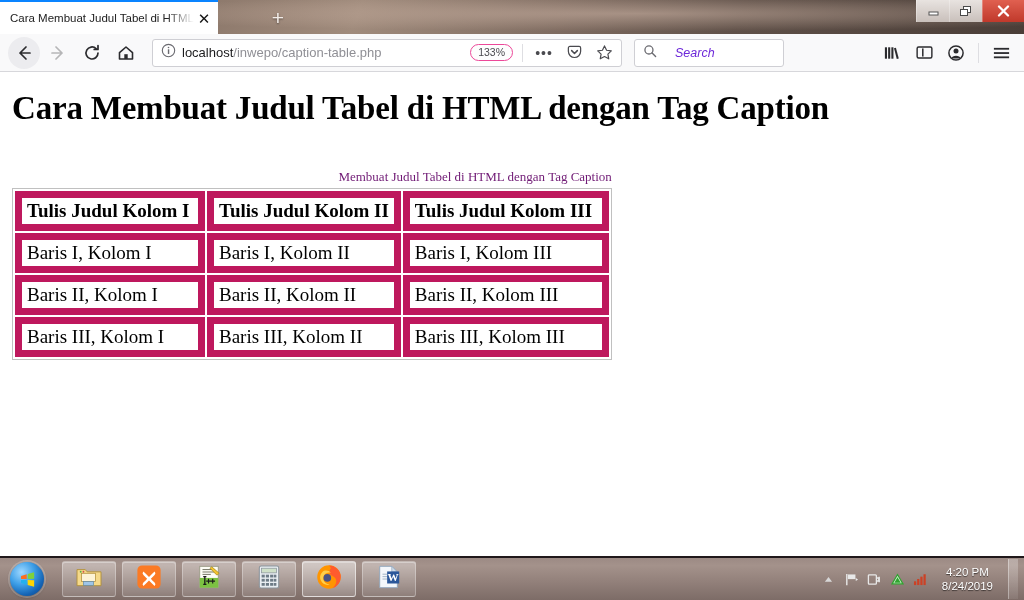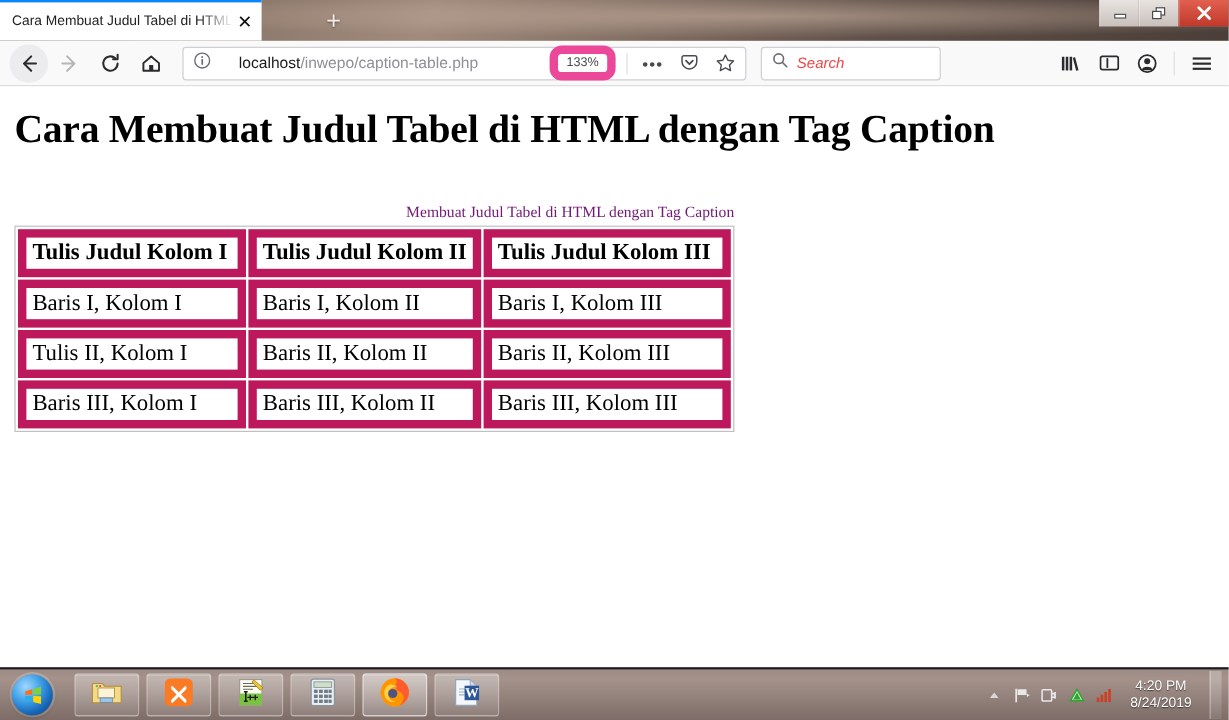--- a/index.html
+++ b/index.html
@@ -81,35 +81,35 @@
   .navbtn.fwd svg { opacity:.32; }
 
   .urlbar {
     flex: 0 0 auto;
     margin-left:8px;
     width: 470px; height: 28px;
     background:#fff; border:1px solid #cfcfd4; border-radius:3px;
     display:flex; align-items:center; padding:0 5px 0 8px; gap:6px;
   }
   .url-text { flex:1 1 auto; font-size:13px; color:#8f8f95; white-space:nowrap; overflow:hidden; }
-  .url-text b { color:#1b1b1d; font-weight:400;margin-left:17px; }
+  .url-text b { color:#1b1b1d; font-weight:400; }
   .zoombadge {
-    font-size:10.5px; color:#4a4a4f; border:7px solid #ec4899;
+    font-size:10.5px; color:#4a4a4f; border:1px solid #ec4899;
     border-radius:10px; padding:1px 7px 2px; background:#fdfdfd;
   }
   .urlsep { width:1px; height:18px; background:#dedee2; margin:0 3px; }
   .iconbtn { width:24px; height:24px; display:flex; align-items:center; justify-content:center; }
 
   .searchbar {
     margin-left:10px;
     width: 150px; height: 28px;
     background:#fff; border:1px solid #cfcfd4; border-radius:3px;
     display:flex; align-items:center; padding:0 8px; gap:7px;
   }
-  .search-ph { font-size:12.5px; color:#ef4444; font-style:italic; }
+  .search-ph { font-size:12.5px; color:#6d28d9; font-style:italic;margin-left:11px; }
 
   .navright { margin-left:auto; display:flex; align-items:center; gap:2px; }
   .navright .iconbtn { width:30px; height:30px; }
   .vsep { width:1px; height:20px; background:#dedee2; margin:0 5px; }
 
   
   .content { height: 480px; background:#fff; padding: 18px 12px 0 12px; overflow:hidden; }
   .page-h1 {
     font-family:"Liberation Serif", serif;
     font-size: 33px; font-weight:bold; color:#000;
@@ -317,21 +317,21 @@
           <th>Tulis Judul Kolom III</th>
         </tr>
       </thead>
       <tbody>
         <tr>
           <td class="c1">Baris I, Kolom I</td>
           <td class="c2">Baris I, Kolom II</td>
           <td class="c3">Baris I, Kolom III</td>
         </tr>
         <tr>
-          <td class="c1">Tulis II, Kolom I</td>
+          <td class="c1">Baris II, Kolom I</td>
           <td class="c2">Baris II, Kolom II</td>
           <td class="c3">Baris II, Kolom III</td>
         </tr>
         <tr>
           <td class="c1">Baris III, Kolom I</td>
           <td class="c2">Baris III, Kolom II</td>
           <td class="c3">Baris III, Kolom III</td>
         </tr>
       </tbody>
     </table>

